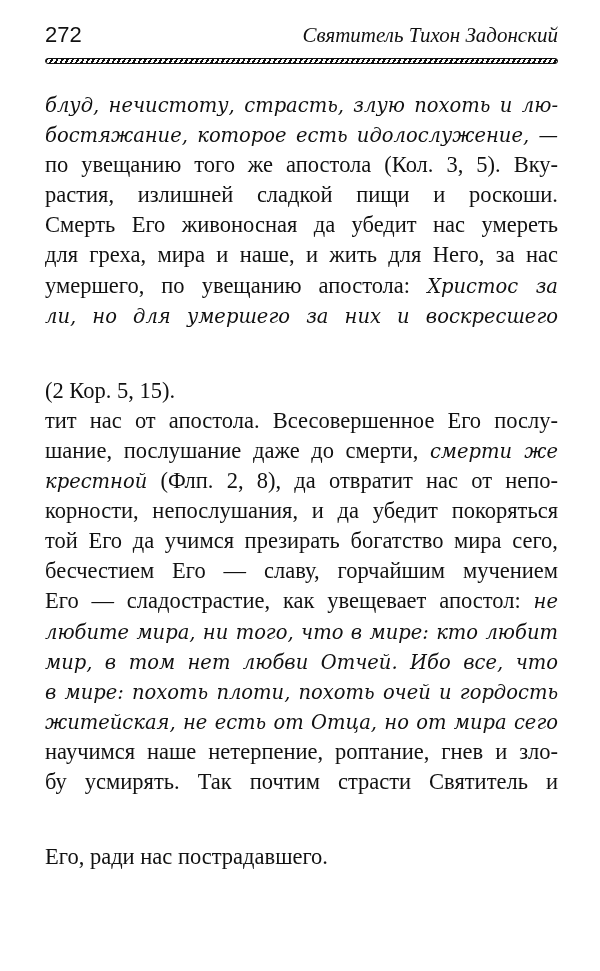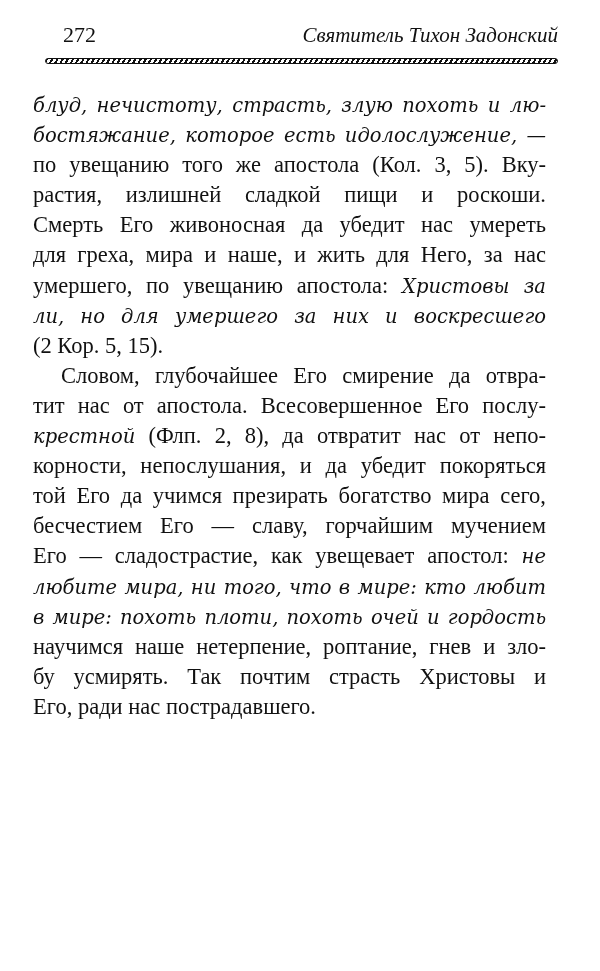--- a/index.html
+++ b/index.html
@@ -6,67 +6,69 @@
     body {
       width: 600px; height: 971px; position: relative; overflow: hidden;
       color: #111111;
       font-family: "DejaVu Serif", serif;
     }
     .header {
       position: absolute; left: 45px; right: 42px; top: 22px; height: 26px;
       display: flex; justify-content: space-between; align-items: flex-end;
     }
     .page-number {
-      font-family: Liberation Serif, serif; font-size: 22px; line-height: 26px; margin-left: 18px;
+      font-family: Liberation Sans, sans-serif; font-size: 22px; line-height: 26px;
     }
     .running-title {
       font-family: "Liberation Serif", serif; font-style: italic; font-size: 21px; line-height: 26px;
     }
     .rope {
       position: absolute; left: 45px; width: 513px; top: 58px; height: 6px;
       border: 1px solid #111; border-radius: 3px;
       background: repeating-linear-gradient(120deg, #111 0px, #111 2px, #ffffff 2px, #ffffff 4.5px);
       box-sizing: border-box;
     }
     .text {
-      position: absolute; left: 33px; width: 513px; top: 90px;
+      position: absolute; left: 45px; width: 513px; top: 90px;
       font-family: "Liberation Serif", serif; font-size: 22.5px; line-height: 30.1px;
     }
     .line {
       display: block; white-space: nowrap; text-align: justify; text-align-last: justify;
       height: 30.1px; overflow: visible;
     }
-    .line.last { text-align-last: left; }
+    .line.last { text-align-last: left; margin-top: 45px; }
     .line.indent { padding-left: 28px; }
     .it { font-style: italic; font-family: "DejaVu Serif", serif; font-size: 19.5px; }
   </style>
 </head>
 <body>
 
 <div class="header">
   <span class="page-number">272</span>
   <span class="running-title">Святитель Тихон Задонский</span>
 </div>
 <div class="rope"></div>
 
 <div class="text" id="body-text">
     <span class="line"><span class="it">блуд, нечистоту, страсть, злую похоть и лю-</span></span>
     <span class="line"><span class="it">бостяжание, которое есть идолослужение, —</span></span>
     <span class="line"><span>по увещанию того же апостола (Кол. 3, 5). Вку-</span></span>
     <span class="line"><span>растия, излишней сладкой пищи и роскоши.</span></span>
     <span class="line"><span>Смерть Его живоносная да убедит нас умереть</span></span>
     <span class="line"><span>для греха, мира и наше, и жить для Него, за нас</span></span>
-    <span class="line"><span>умершего, по увещанию апостола: </span><span class="it">Христовы за</span></span>
+    <span class="line"><span>умершего, по увещанию апостола: </span><span class="it">Христос за</span></span>
     <span class="line"><span class="it">ли, но для умершего за них и воскресшего</span></span>
     <span class="line last"><span>(2 Кор. 5, 15).</span></span>
-    <span class="line indent"><span>Словом, глубочайшее Его смирение да отвра-</span></span>
     <span class="line"><span>тит нас от апостола. Всесовершенное Его послу-</span></span>
+    <span class="line"><span>шание, послушание даже до смерти, </span><span class="it">смерти же</span></span>
     <span class="line"><span class="it">крестной</span><span> (Флп. 2, 8), да отвратит нас от непо-</span></span>
     <span class="line"><span>корности, непослушания, и да убедит покоряться</span></span>
     <span class="line"><span>той Его да учимся презирать богатство мира сего,</span></span>
     <span class="line"><span>бесчестием Его — славу, горчайшим мучением</span></span>
     <span class="line"><span>Его — сладострастие, как увещевает апостол: </span><span class="it">не</span></span>
     <span class="line"><span class="it">любите мира, ни того, что в мире: кто любит</span></span>
+    <span class="line"><span class="it">мир, в том нет любви Отчей. Ибо все, что</span></span>
     <span class="line"><span class="it">в мире: похоть плоти, похоть очей и гордость</span></span>
+    <span class="line"><span class="it">житейская, не есть от Отца, но от мира сего</span></span>
     <span class="line"><span>научимся наше нетерпение, роптание, гнев и зло-</span></span>
-    <span class="line"><span>бу усмирять. Так почтим страсть Христовы и</span></span>
+    <span class="line"><span>бу усмирять. Так почтим страсти Святитель и</span></span>
     <span class="line last"><span>Его, ради нас пострадавшего.</span></span>
   </div>
 
 </body></html>

